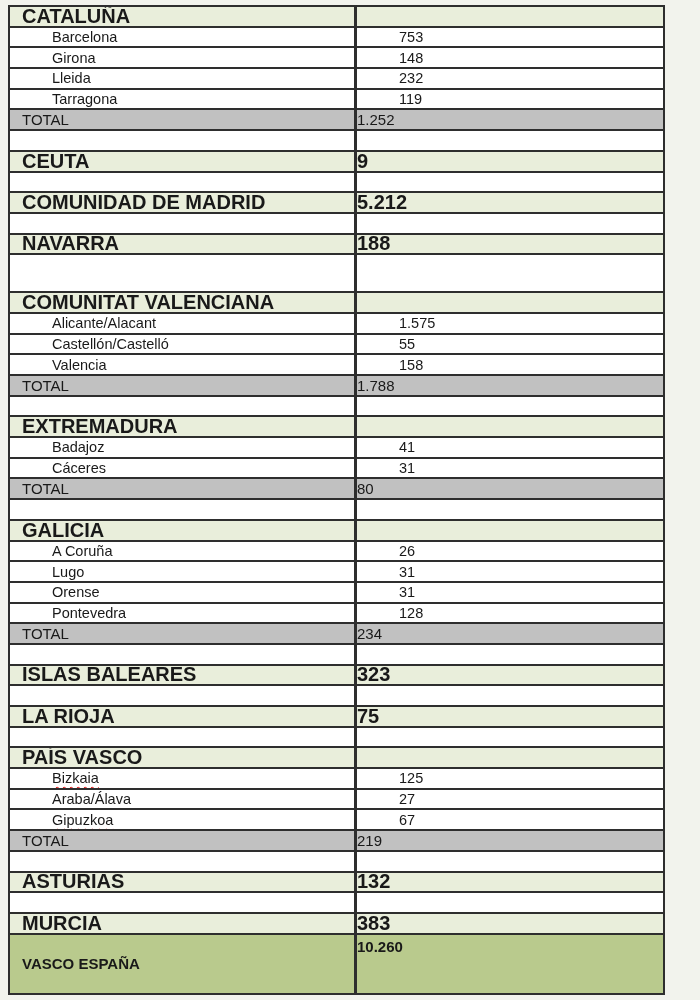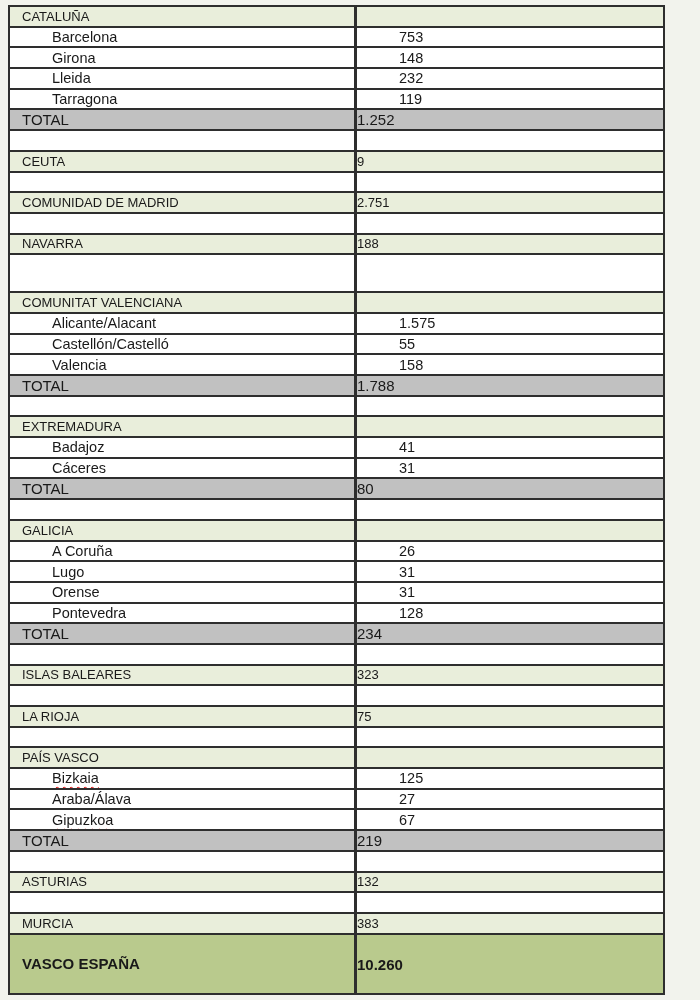--- a/index.html
+++ b/index.html
@@ -36,43 +36,43 @@
     padding-left:12px;
   }
   .cell.right{
     flex:1;
     justify-content:flex-start;
     padding-right:7px;
   }
   
   .row.header .cell, .row.region .cell{
     background:var(--header-green,#e9eedb);
-    font-weight:normal;
-    font-size:13px;
+    font-weight:bold;
+    font-size:20px;
   }
   .row.total .cell{
     background:var(--total-gray,#c1c1c1);
     font-weight:normal;
     font-size:15px;
   }
   .row.province .cell{background:#ffffff;font-weight:normal;padding-left:42px;}
   .row.empty .cell, .row.empty-tall .cell{background:#ffffff;}
   .row.empty-tall{height:38px;}
   .row.footer{
     height:58px;
     border-bottom:none;
   }
   .row.footer .cell{
     background:var(--footer-green,#b9ca8d);
     font-weight:bold;
     font-size:15px;
   }
   .row.footer .cell.right{
     align-items:flex-start;
-    padding-top:21px;
+    padding-top:3px;
   }
   .sq{
     text-decoration-line:underline;
     text-decoration-style:wavy;
     text-decoration-color:var(--squiggle,#e00000);
     text-decoration-thickness:1px;
     text-underline-offset:3px;
   }
 </style>
 </head>
@@ -150,21 +150,21 @@
         </div>
         <div class="cell right">
           <span></span>
         </div>
       </div>
       <div class="row region">
         <div class="cell left">
           <span>COMUNIDAD DE MADRID</span>
         </div>
         <div class="cell right">
-          <span>2.751</span>
+          <span>5.212</span>
         </div>
       </div>
       <div class="row empty">
         <div class="cell left">
           <span></span>
         </div>
         <div class="cell right">
           <span></span>
         </div>
       </div>

